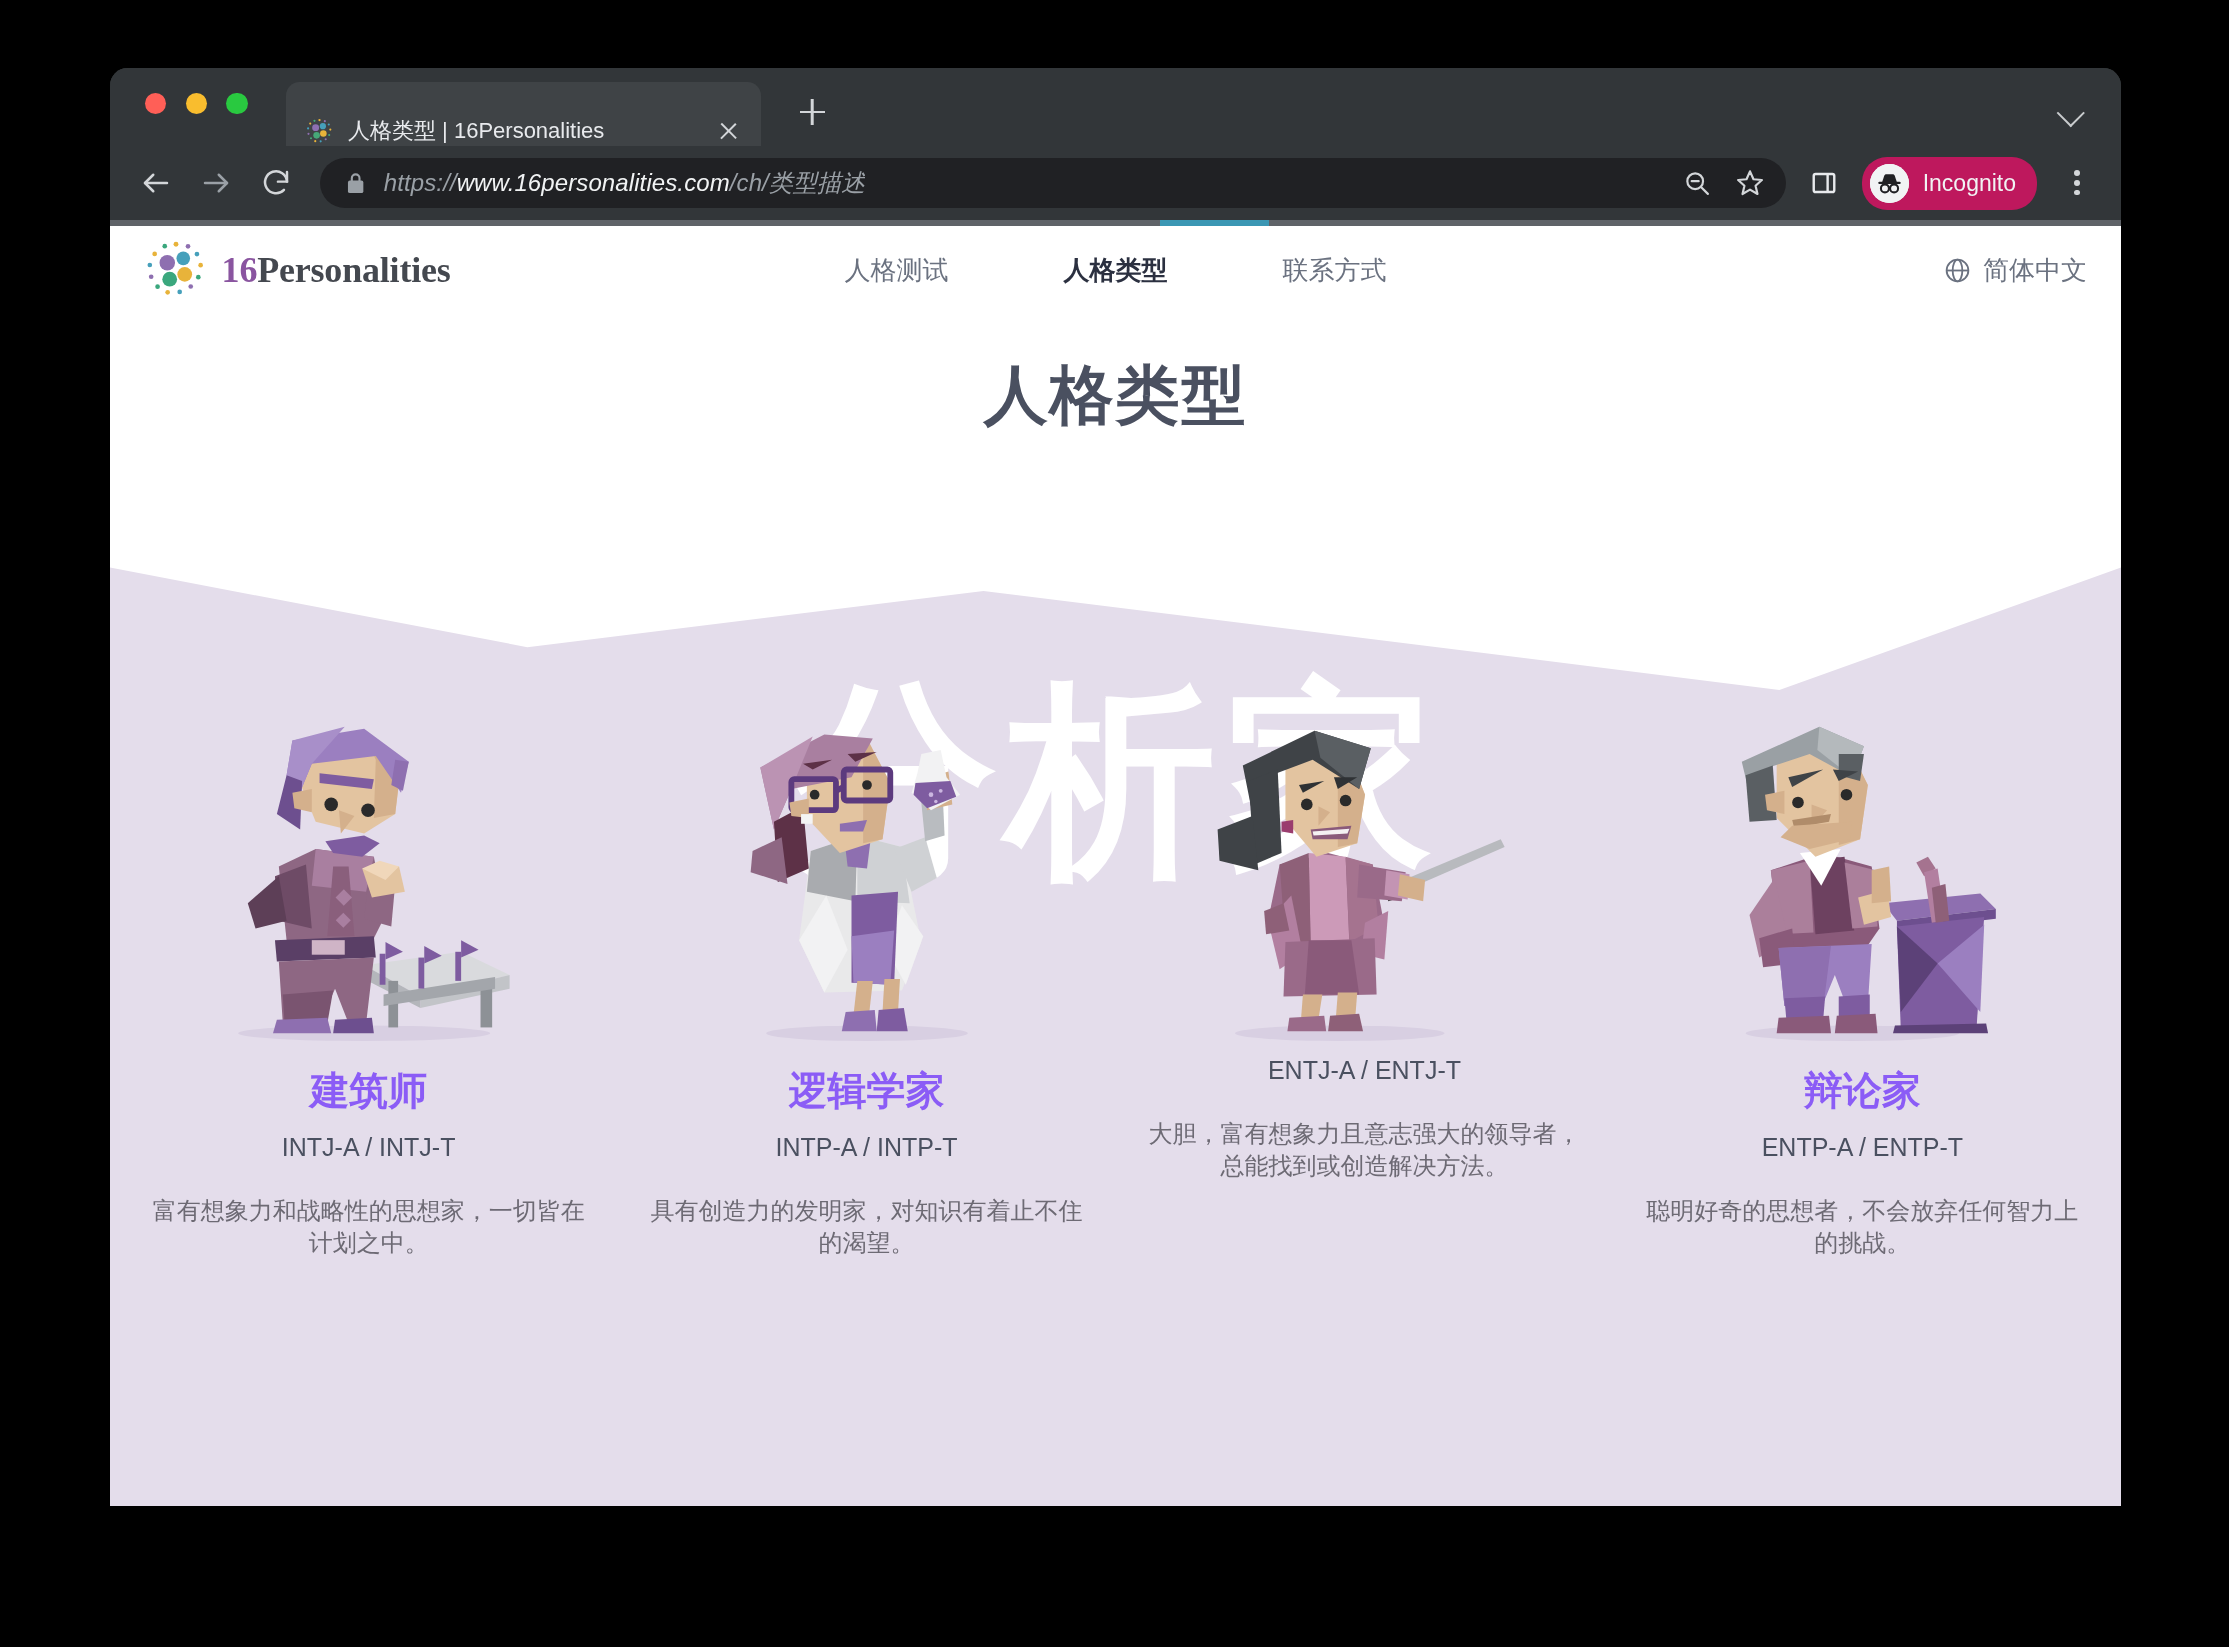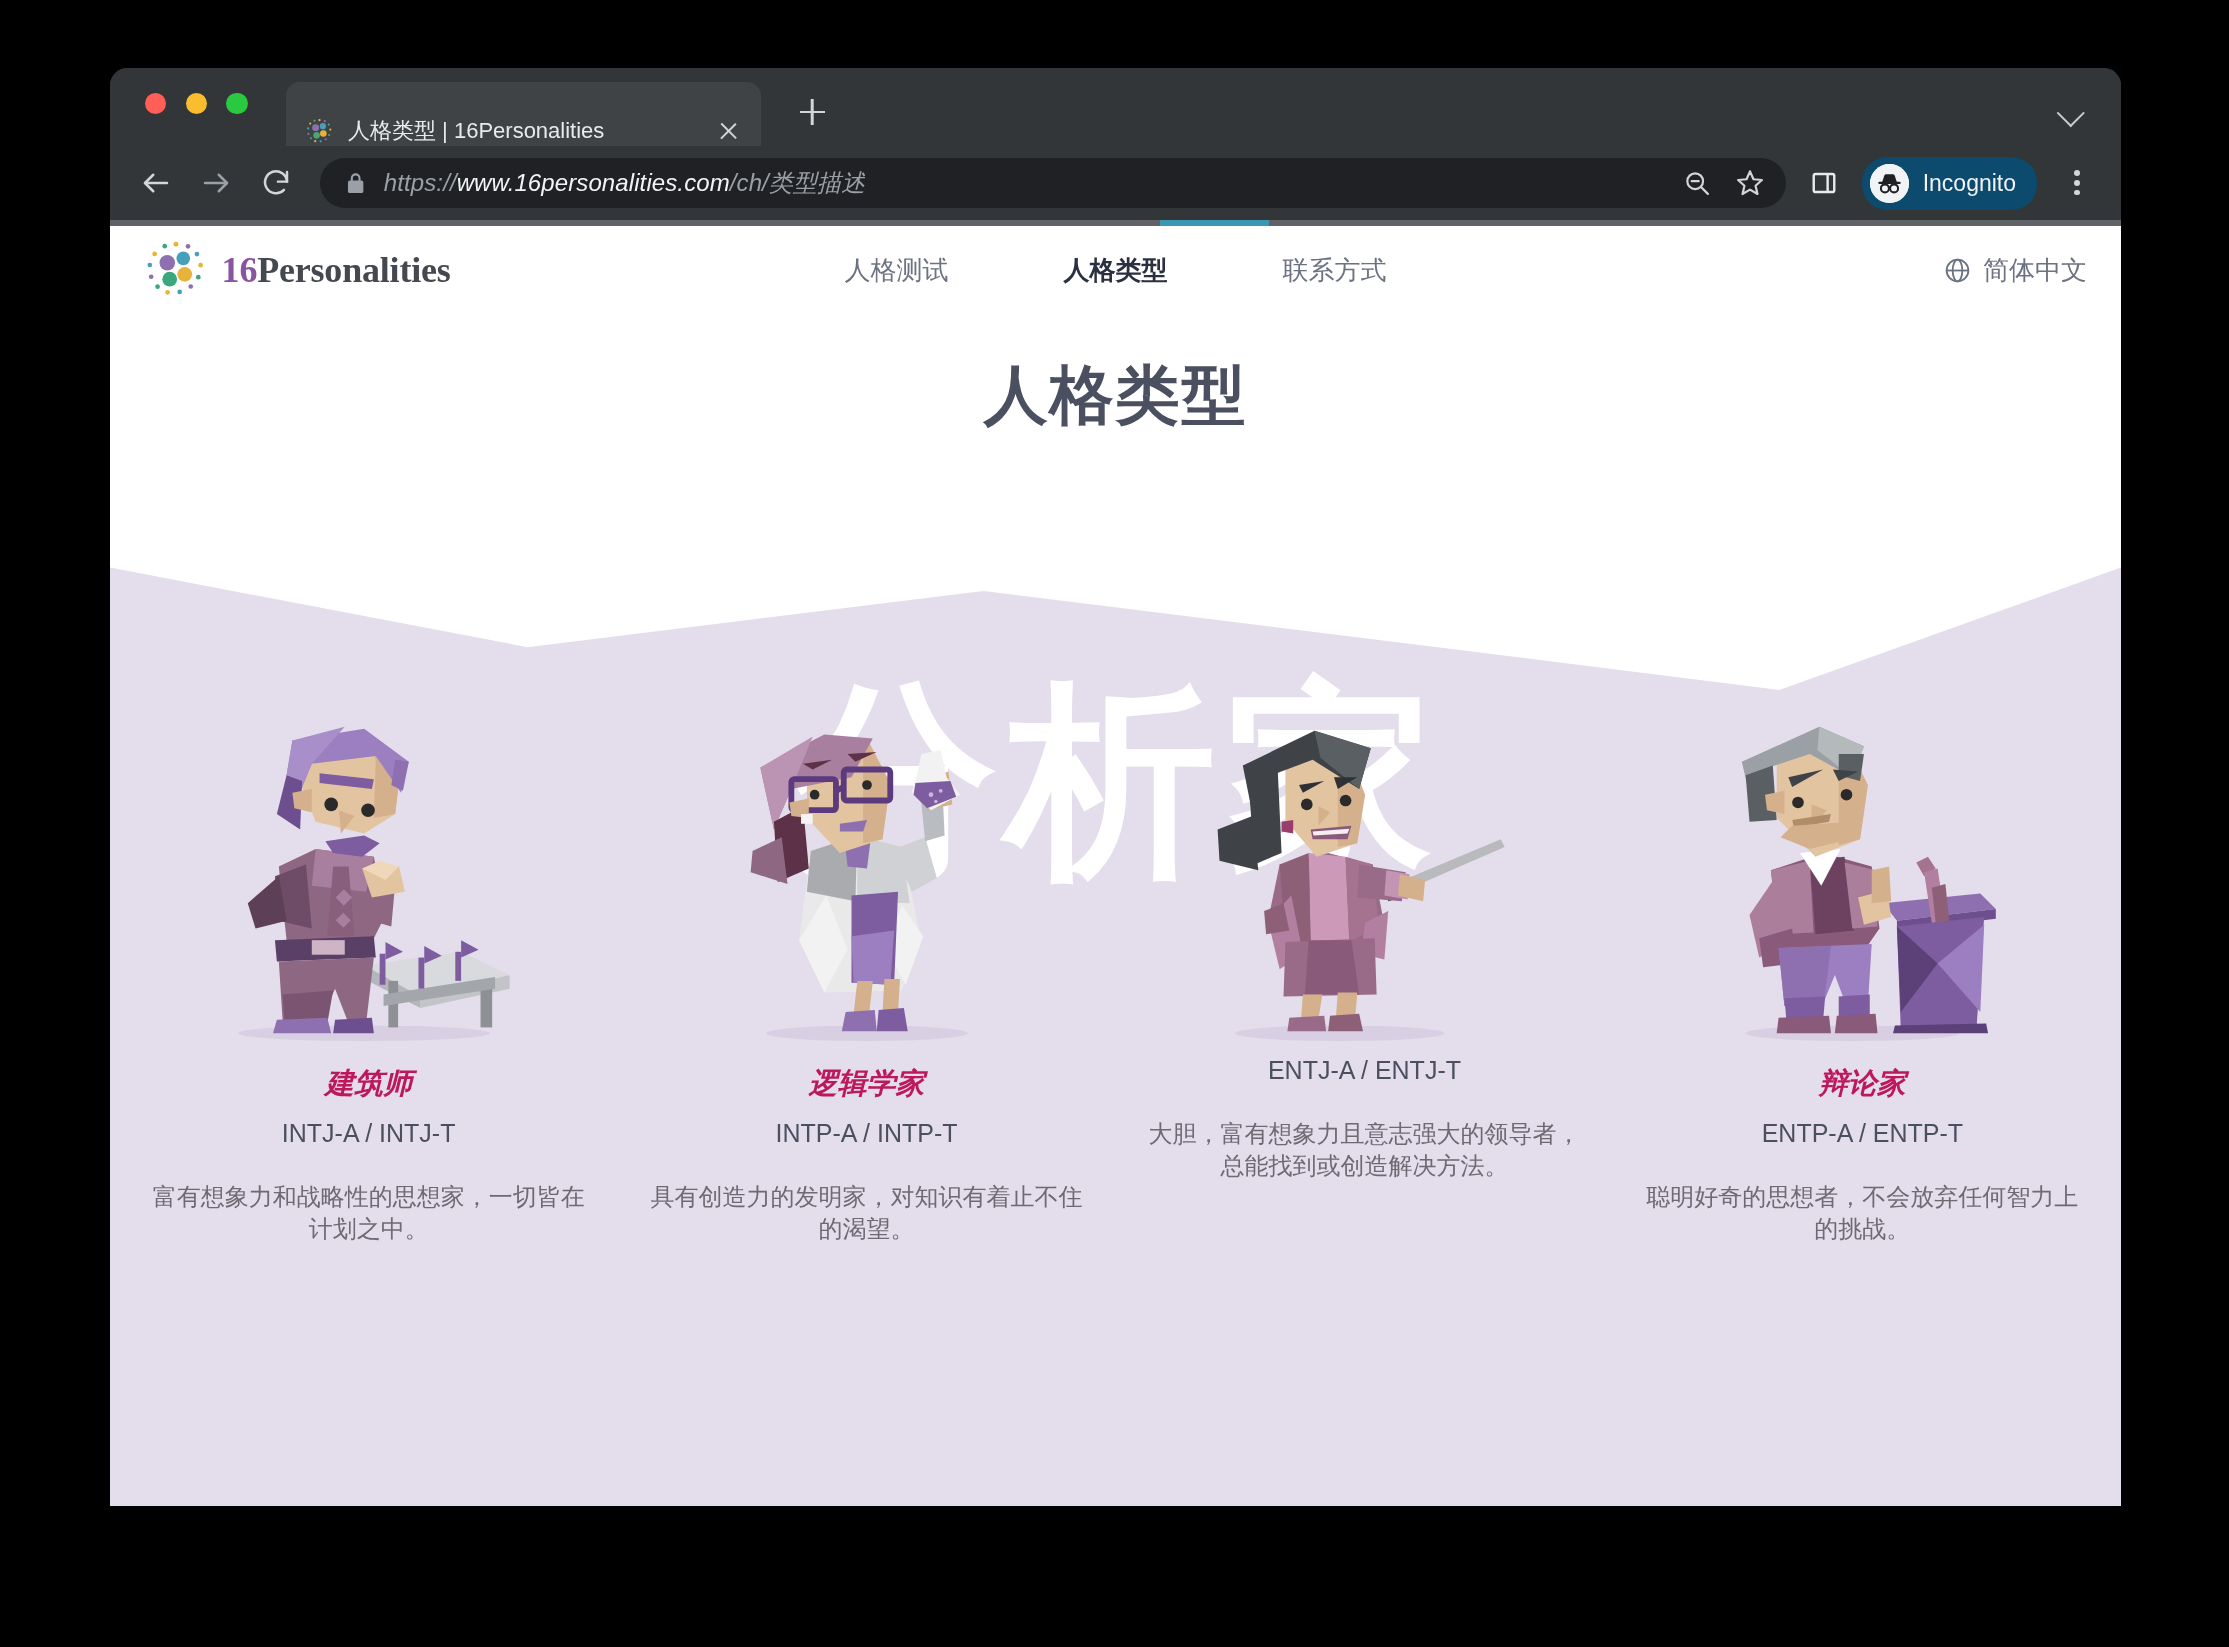--- a/index.html
+++ b/index.html
@@ -118,21 +118,21 @@
     letter-spacing: 0.1px;
     font-style: italic;
   }
   .url-text .host { color: #f1f3f4; }
   .omni-actions { margin-left: auto; display: flex; align-items: center; gap: 7.8px; }
   .omni-btn { width: 45px; height: 45px; position: relative; cursor: pointer; }
 
   .tb-right { display: flex; align-items: center; gap: 5.8px; flex: 0 0 auto; }
   .incognito-pill {
     height: 53px; border-radius: 25px;
-    background: #0c4a6e;
+    background: #be185d;
     display: flex; align-items: center;
     padding: 0 21.3px 0 7.8px; margin-left: 9.7px; cursor: pointer; justify-content: flex-end;
   }
   .incog-avatar {
     width: 39px; height: 39px; border-radius: 50%;
     background: #f1f3f4; margin-right: 13.6px;
     position: relative; flex: 0 0 39px;
   }
   .incognito-label { color: #f1f3f4; font-size: 23px; }
   .kebab { width: 45px; height: 45px; position: relative; margin-left: 11.6px; cursor: pointer; }
@@ -222,23 +222,22 @@
     display: flex; z-index: 3;
     padding: 0 9.7px;
   }
   .card {
     flex: 1 1 0; text-align: center; cursor: pointer;
     padding: 0 27px;
   }
   .card-art { height: 320px; position: relative; }
   .card-art svg { position: absolute; left: 50%; bottom: 0; transform: translateX(-50%); }
   .card-title {
-    font-size: 29px; font-weight: 700; color: #be185d;
+    font-size: 39px; font-weight: 700; color: #8b5cf6;
     margin-top: 23px;
-    font-style: italic;
   }
   .card-code {
     font-size: 25px; color: #4a5060; margin-top: 15.5px; font-weight: 400;
   }
   .card-desc {
     font-size: 24px; color: #6d6a74; line-height: 1.32; margin-top: 33px;
   }
 </style>
 </head>
 <body>

